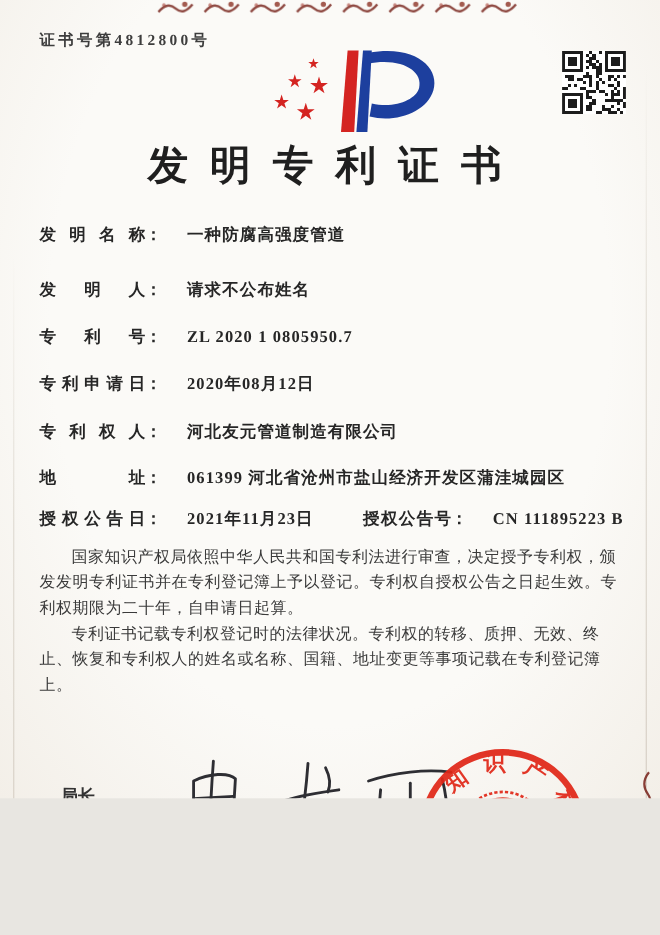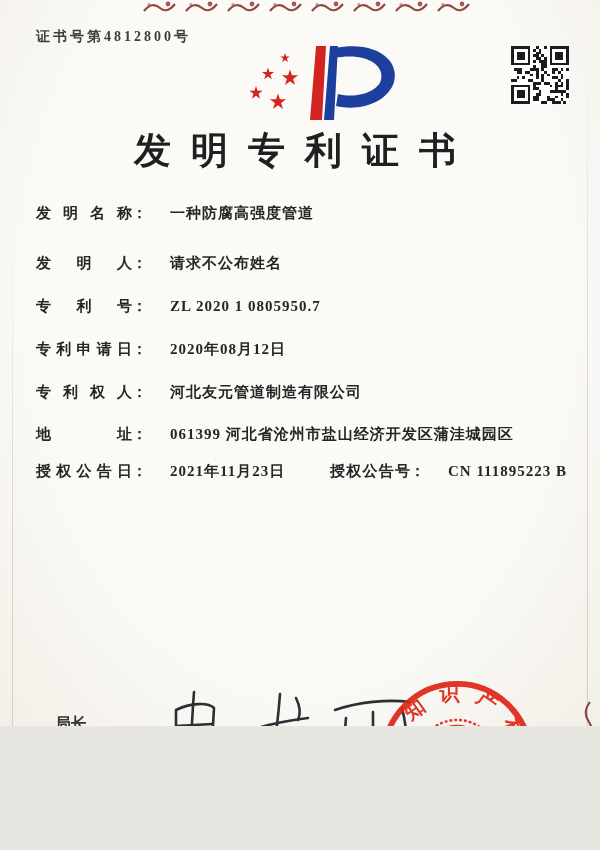--- a/index.html
+++ b/index.html
@@ -214,20 +214,24 @@
   <div class="frow" style="top:425px">
     <span class="flabel">地址</span><span class="fcolon">：</span><span class="fvalue">061399 河北省沧州市盐山经济开发区蒲洼城园区</span>
   </div>
   <div class="frow" style="top:462px">
     <span class="flabel">授权公告日</span><span class="fcolon">：</span><span class="fvalue">2021年11月23日</span>
     <span class="fpair2">
       <span class="flabel">授权公告号</span><span class="fcolon">：</span><span class="fvalue">CN 111895223 B</span>
     </span>
   </div>
 
+  <div class="bodytext abs">
+    <p>国家知识产权局依照中华人民共和国专利法进行审查，决定授予专利权，颁发发明专利证书并在专利登记簿上予以登记。专利权自授权公告之日起生效。专利权期限为二十年，自申请日起算。</p>
+    <p>专利证书记载专利权登记时的法律状况。专利权的转移、质押、无效、终止、恢复和专利权人的姓名或名称、国籍、地址变更等事项记载在专利登记簿上。</p>
+  </div>
 
   <div class="director-title abs">局长</div>
   <div class="director-name abs">申长雨</div>
 
   <svg class="abs sig" style="left:160px;top:686px" width="270" height="108" viewBox="0 0 270 108" aria-label="申长雨">
     <path d="M34,6 C32,32 30,70 31,102"></path>
     <path d="M16,24 C30,17 48,16 54,22 L52,56 C38,62 22,62 16,57 Z"></path>
     <path d="M16,40 L52,38"></path>
     <path d="M120,8 C118,35 113,70 108,92 C106,99 115,95 124,86"></path>
     <path d="M98,42 C113,37 133,34 148,32"></path>

